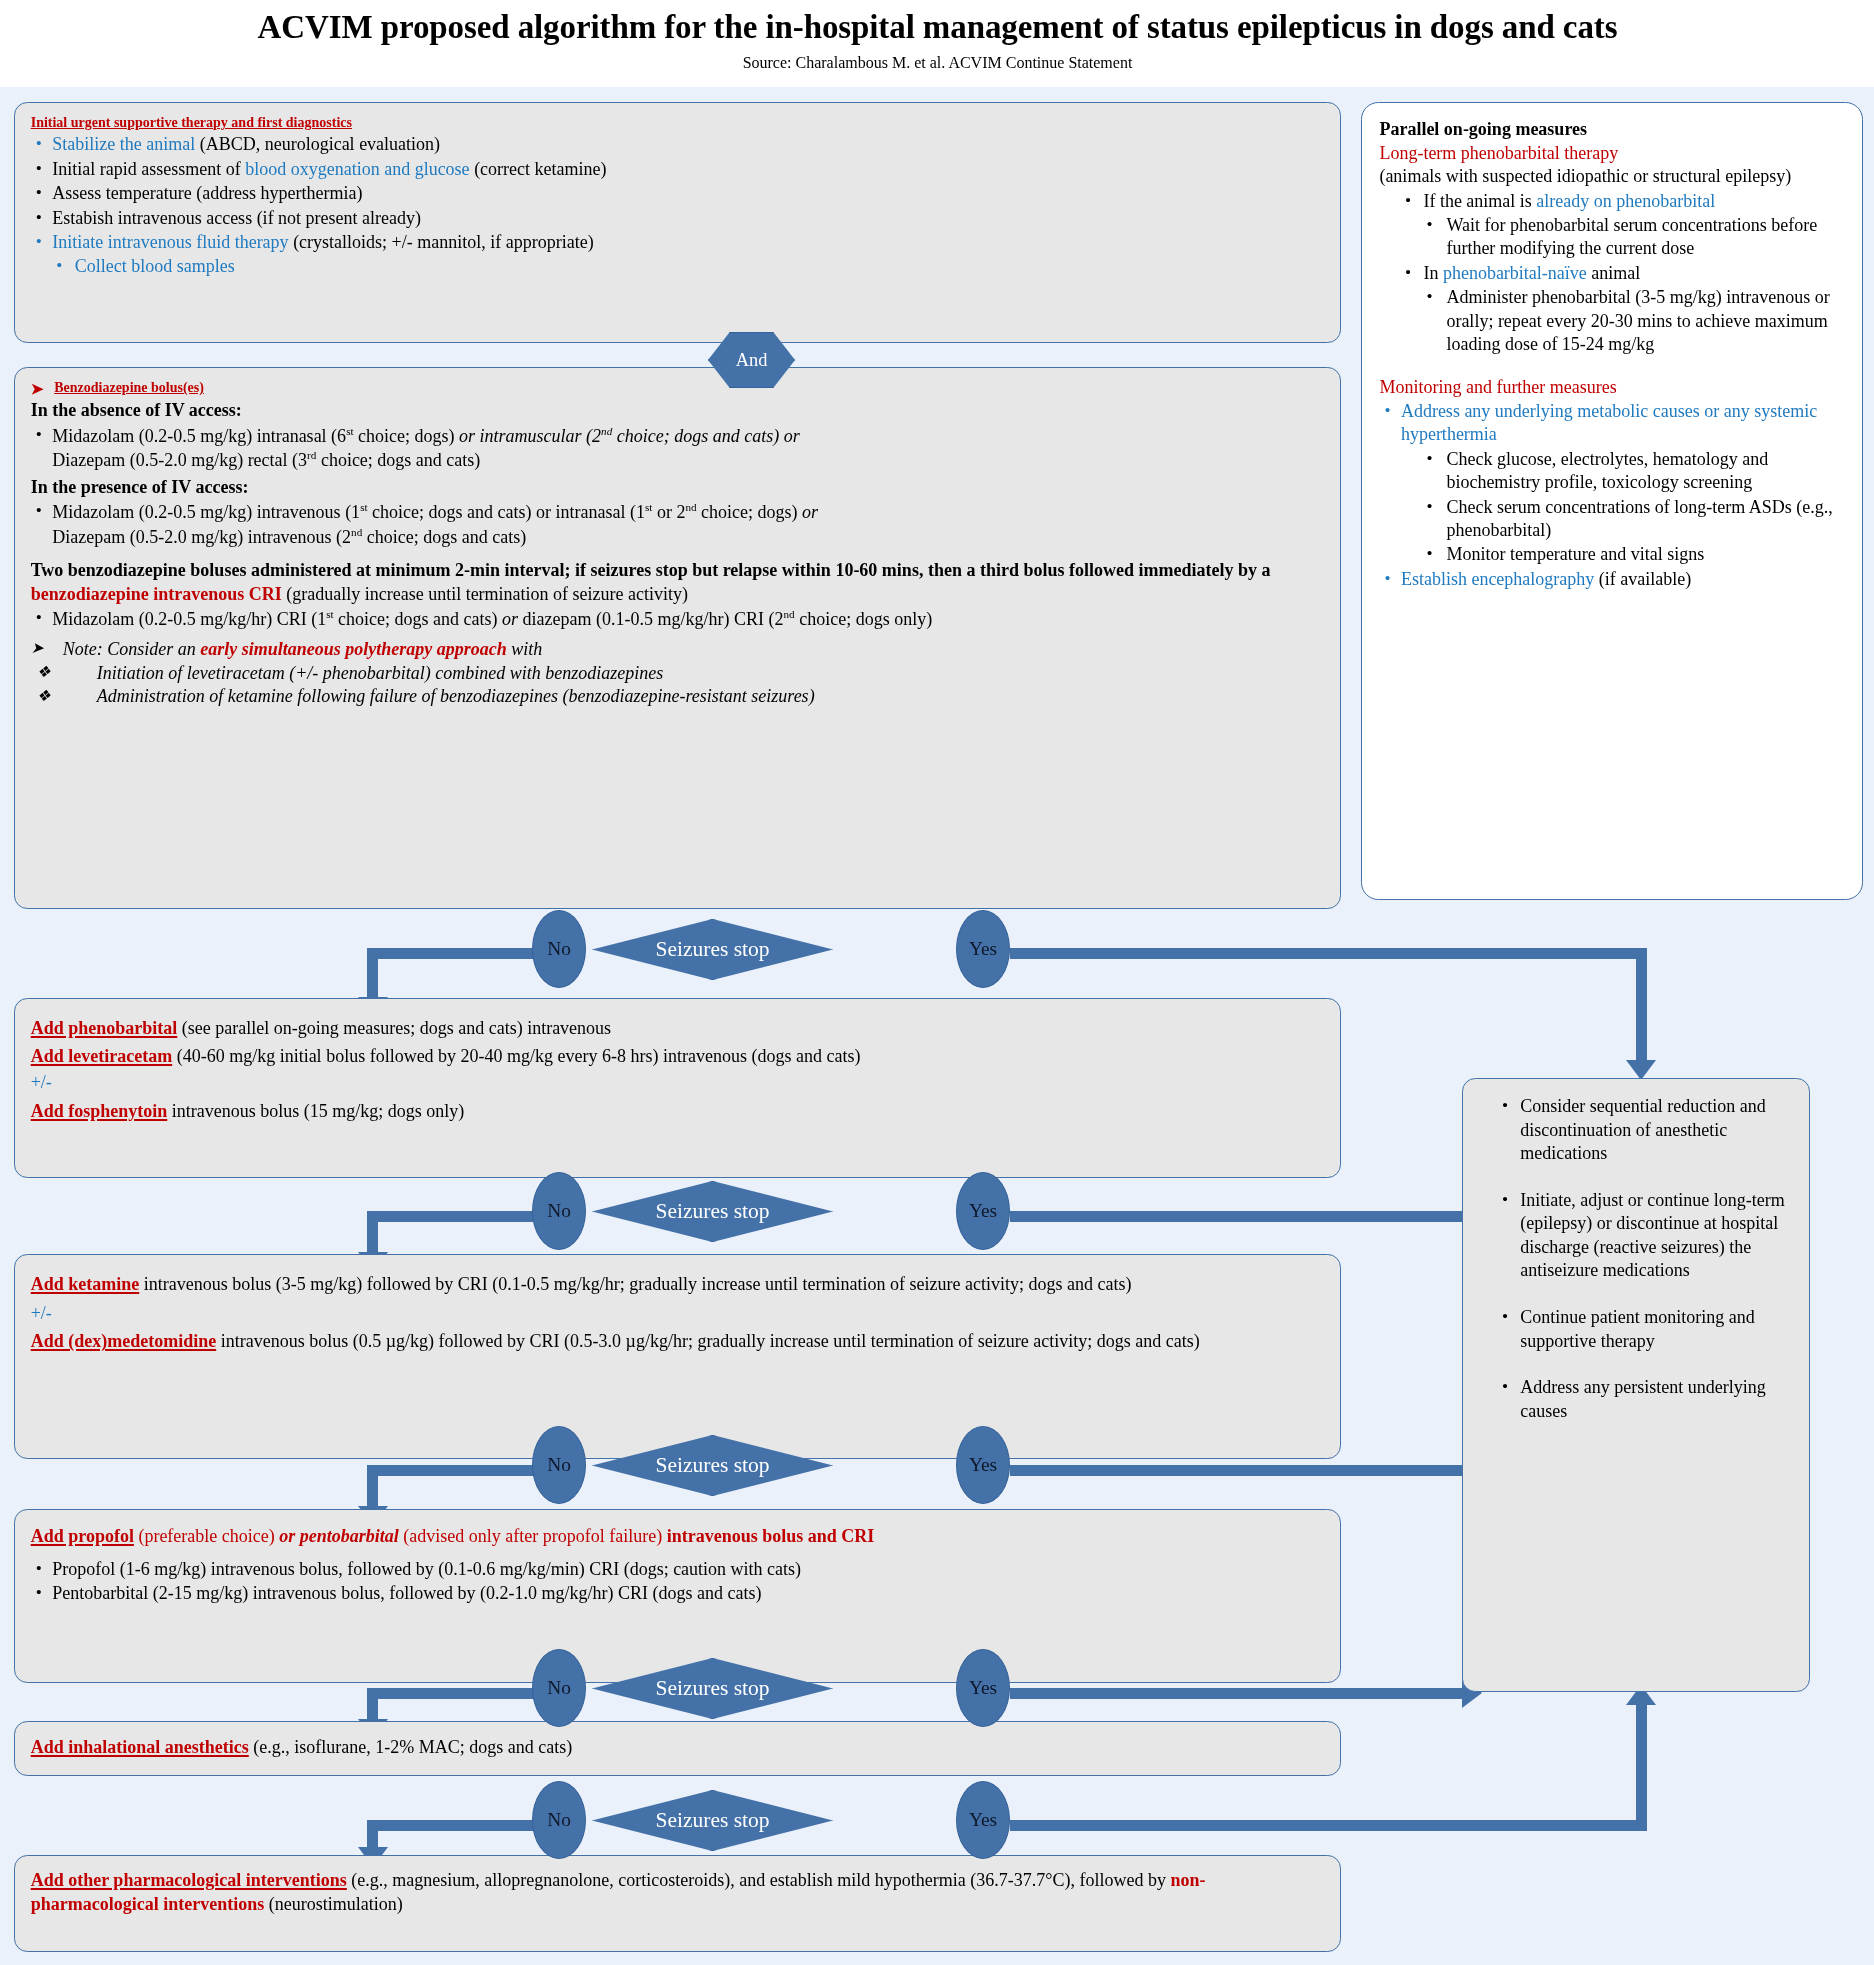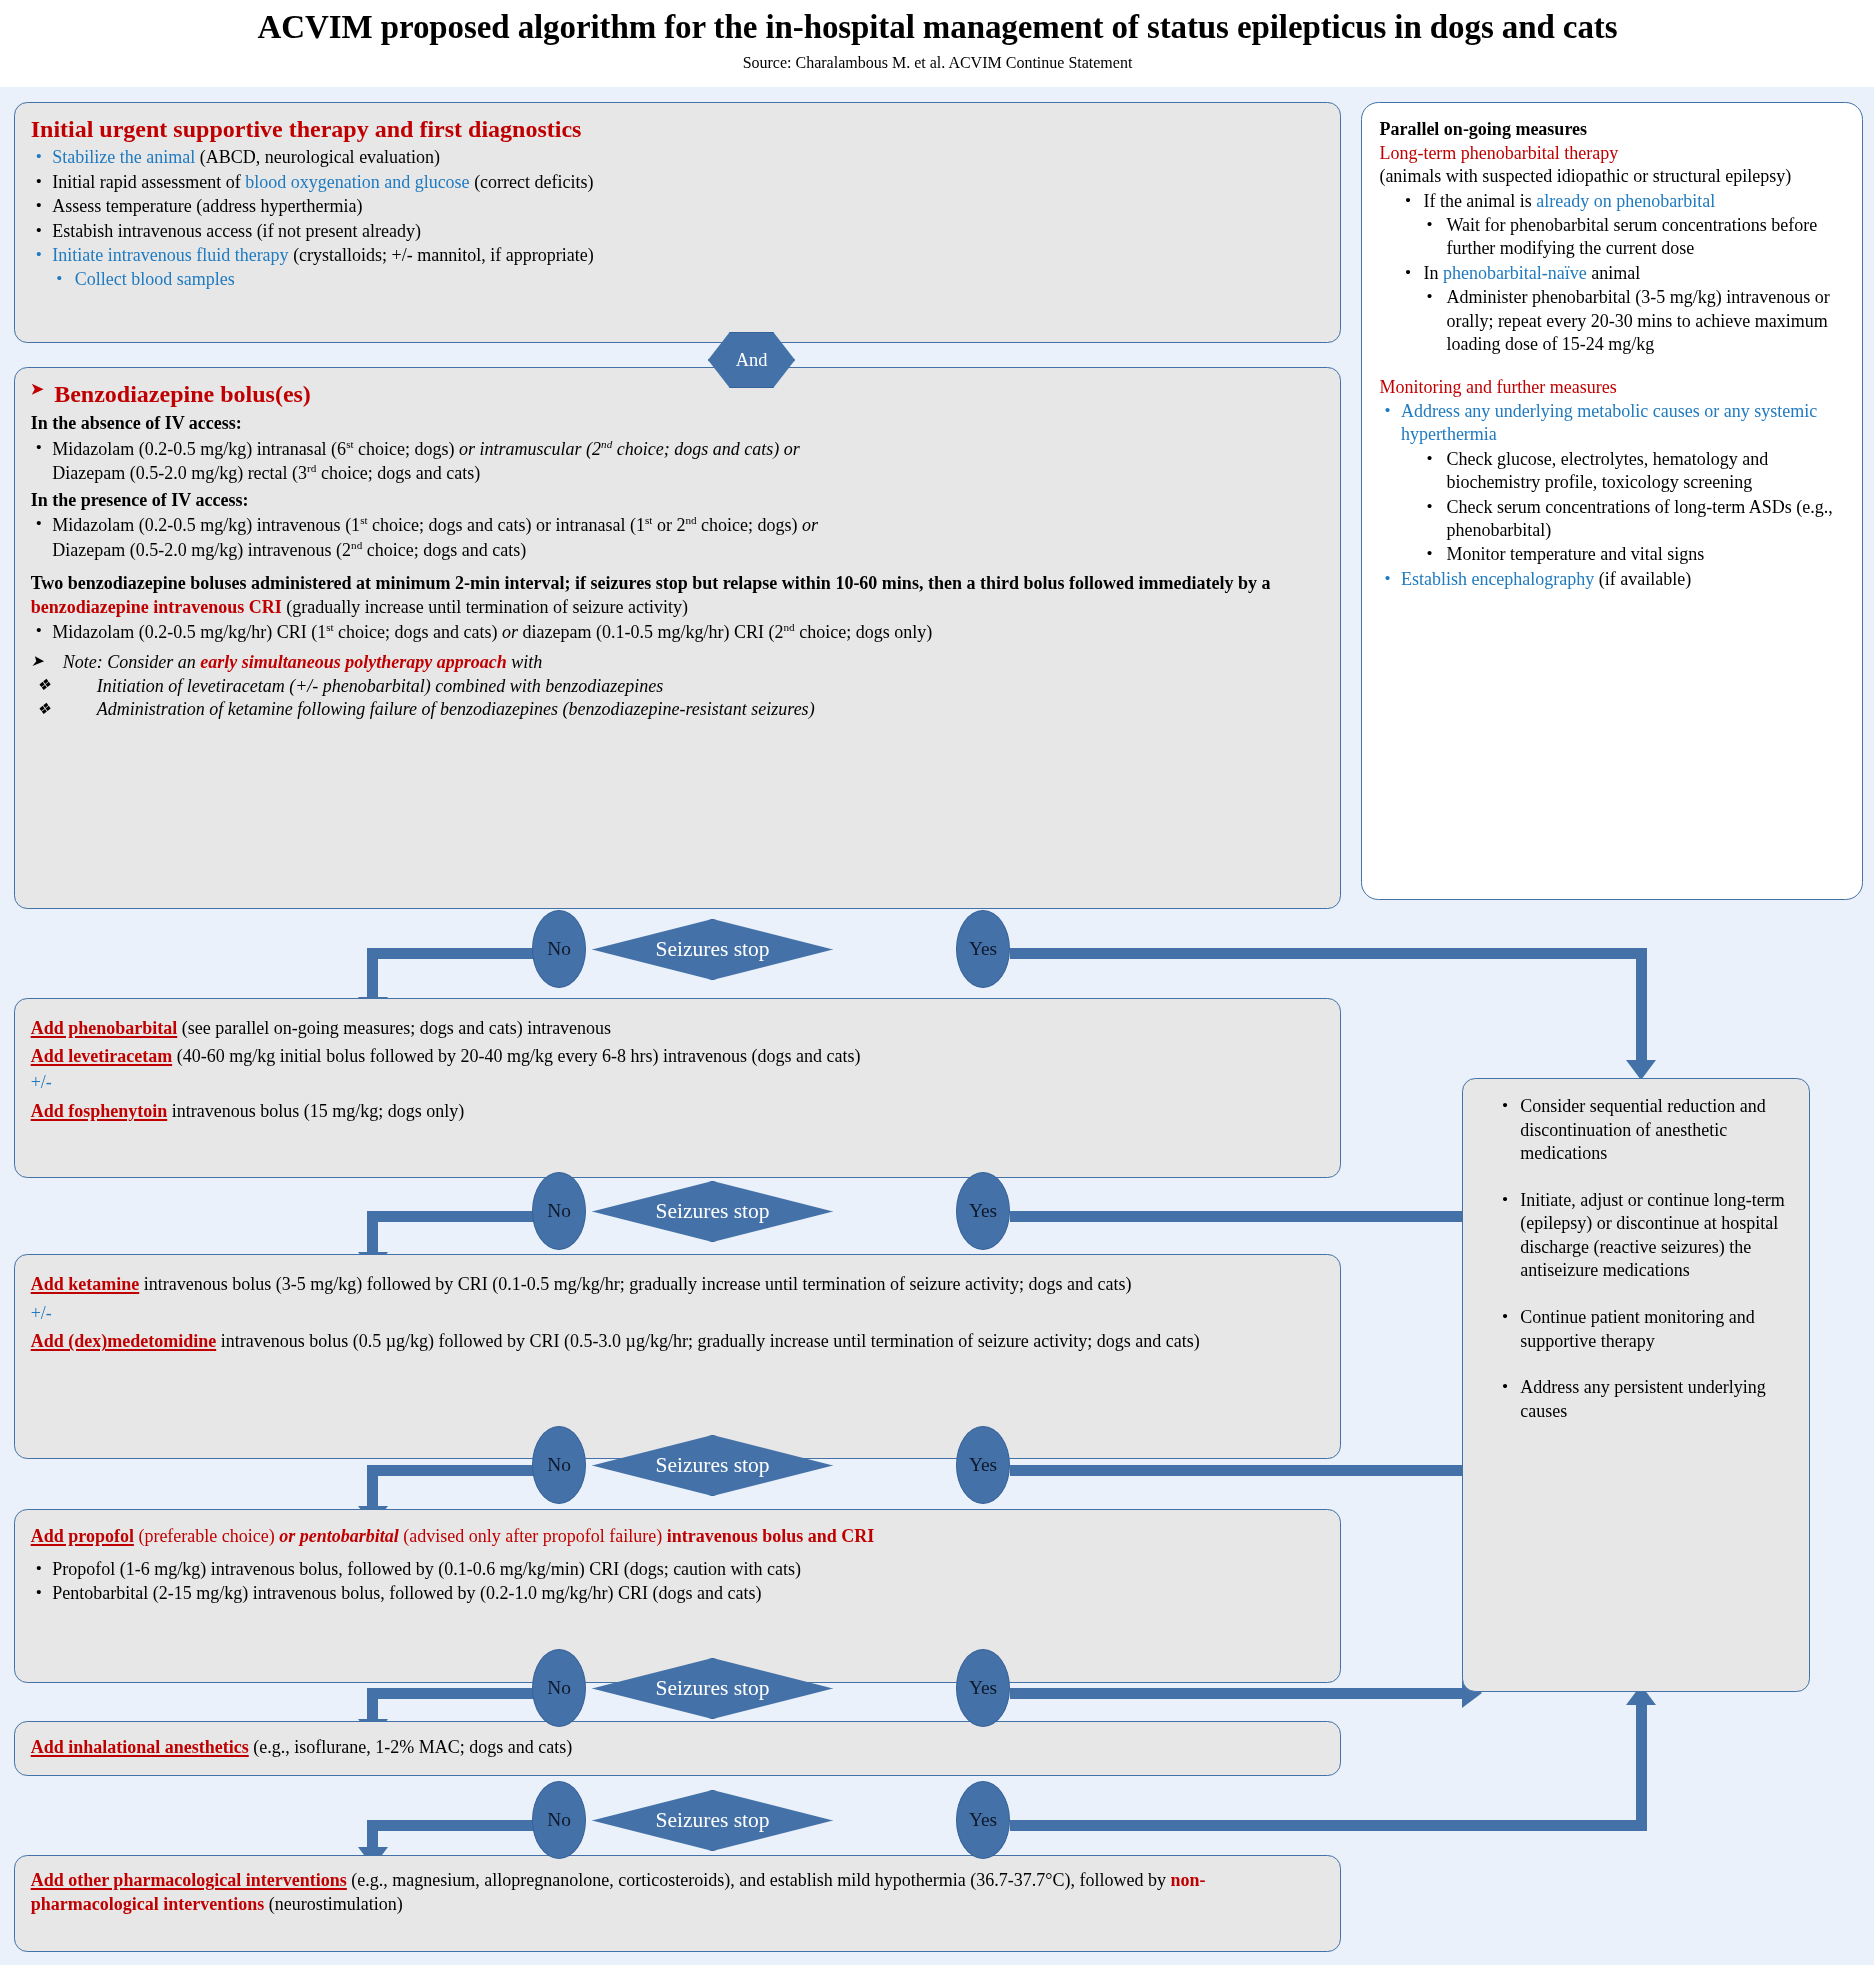--- a/index.html
+++ b/index.html
@@ -32,21 +32,21 @@
   }
   .card.white { background:#ffffff; border-radius:17.4px; }
 
   
   .t     { font-size:18px; line-height:1.30; color:#000; }
   .red   { color:#c00000; }
   .blue  { color:#1f7ac0; }
   .b     { font-weight:bold; }
   .i     { font-style:italic; }
   .u     { text-decoration:underline; text-decoration-thickness:2px; text-underline-offset:2px; }
-  .hdr   { font-size:24px; font-weight:bold; line-height:1.3; }
+  .hdr   { font-size:14px; font-weight:bold; line-height:1.3;text-decoration:underline; }
 
   ul.bl { list-style:none; margin:0; padding:0; }
   ul.bl > li {
     position:relative; padding-left:21.5px; margin:1px 0; font-size:18px; line-height:1.30;
   }
   ul.bl > li:before {
     content:"\2022"; position:absolute; left:5.1px; top:-1px; font-size:17.4px; color:#000;
   }
   ul.bl > li.blue-b:before { color:#1f7ac0; }
   ul.bl.ind > li { padding-left:44px; }
@@ -119,21 +119,21 @@
     <div class="title">ACVIM proposed algorithm for the in-hospital management of status epilepticus in dogs and cats</div>
     <div class="subtitle">Source: Charalambous M. et al. ACVIM Continue Statement</div>
   </div>
 
   <div class="canvas"></div>
 
   <div class="card" style="left:14.3px; top:102px; width:1327px; height:241px;">
     <div class="hdr red">Initial urgent supportive therapy and first diagnostics</div>
     <ul class="bl">
       <li class="blue-b"><span class="blue">Stabilize the animal</span><span> (ABCD, neurological evaluation)</span></li>
-      <li><span>Initial rapid assessment of </span><span class="blue">blood oxygenation and glucose</span><span> (correct deficits)</span></li>
+      <li><span>Initial rapid assessment of </span><span class="blue">blood oxygenation and glucose</span><span> (correct ketamine)</span></li>
       <li><span>Assess temperature (address hyperthermia)</span></li>
       <li><span>Estabish intravenous access (if not present already)</span></li>
       <li class="blue-b"><span class="blue">Initiate intravenous fluid therapy</span><span> (crystalloids; +/- mannitol, if appropriate)</span></li>
     </ul>
     <ul class="bl ind">
       <li class="blue-b"><span class="blue">Collect blood samples</span></li>
     </ul>
   </div>
 
   <div class="ln v" style="left:744px; top:343px; height:25.6px;"></div>

